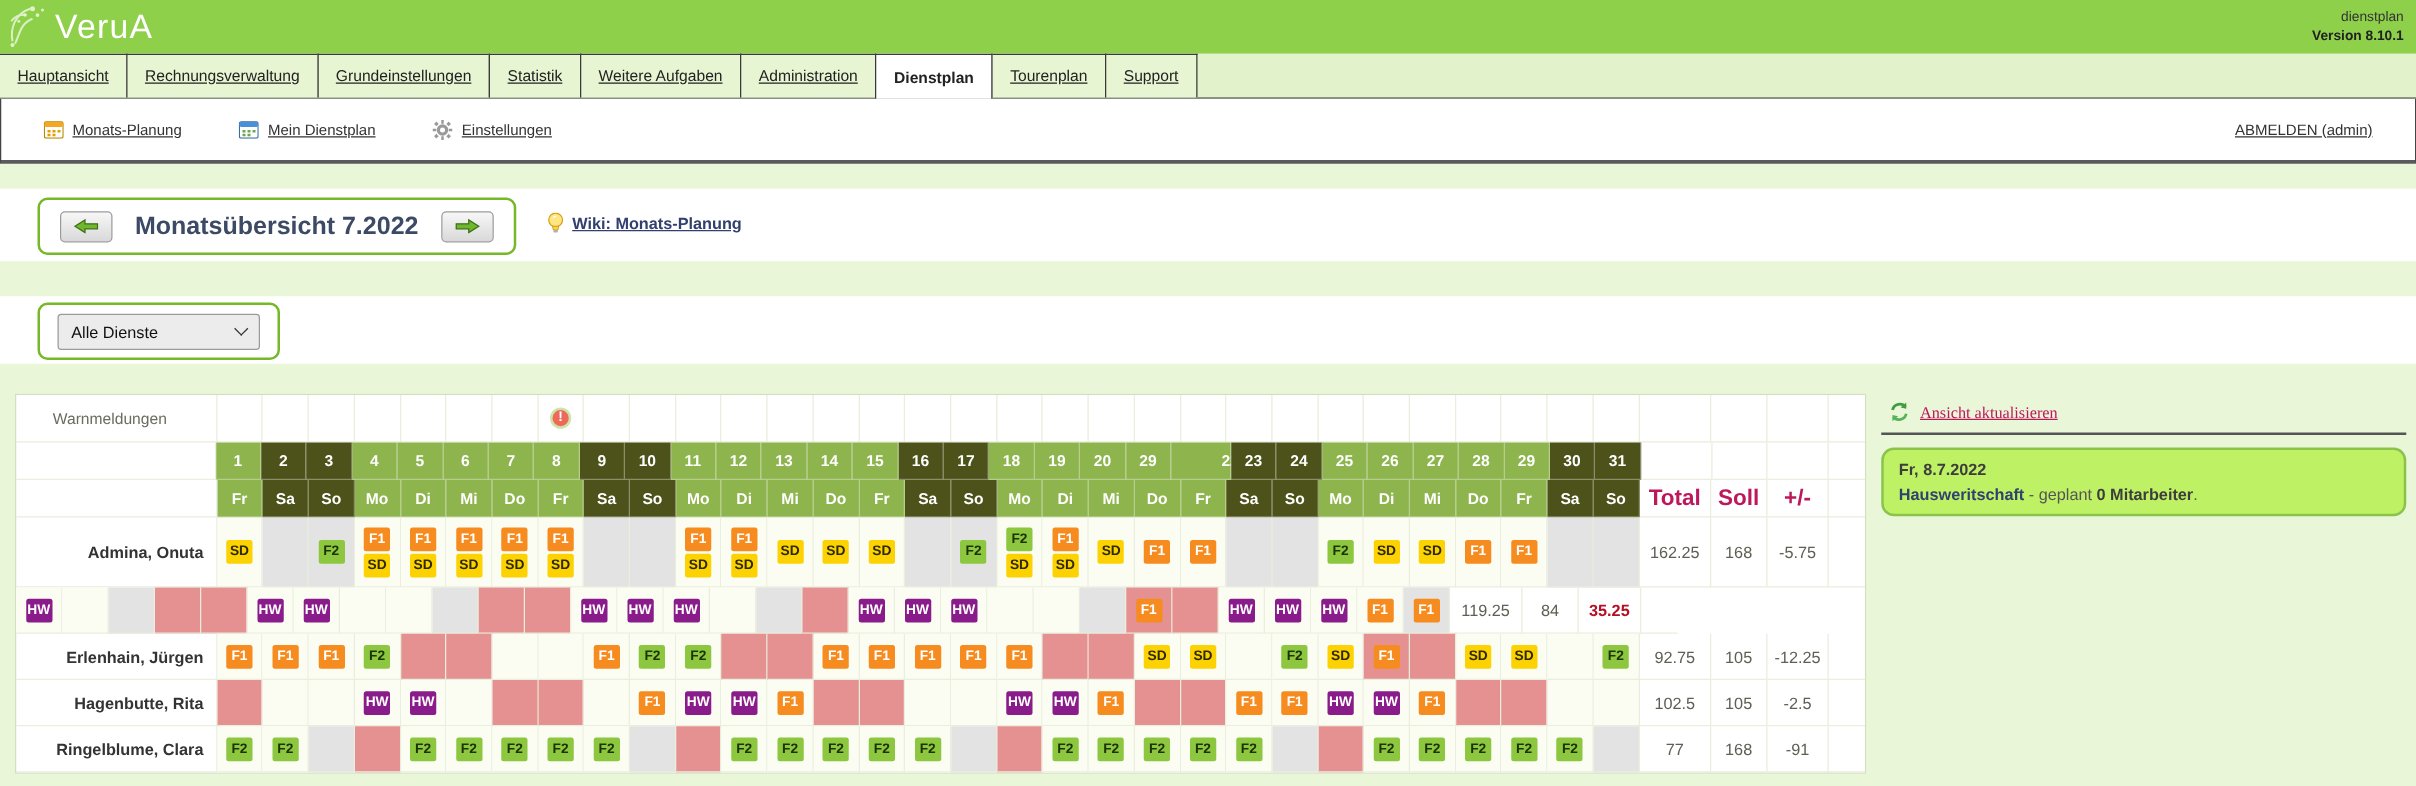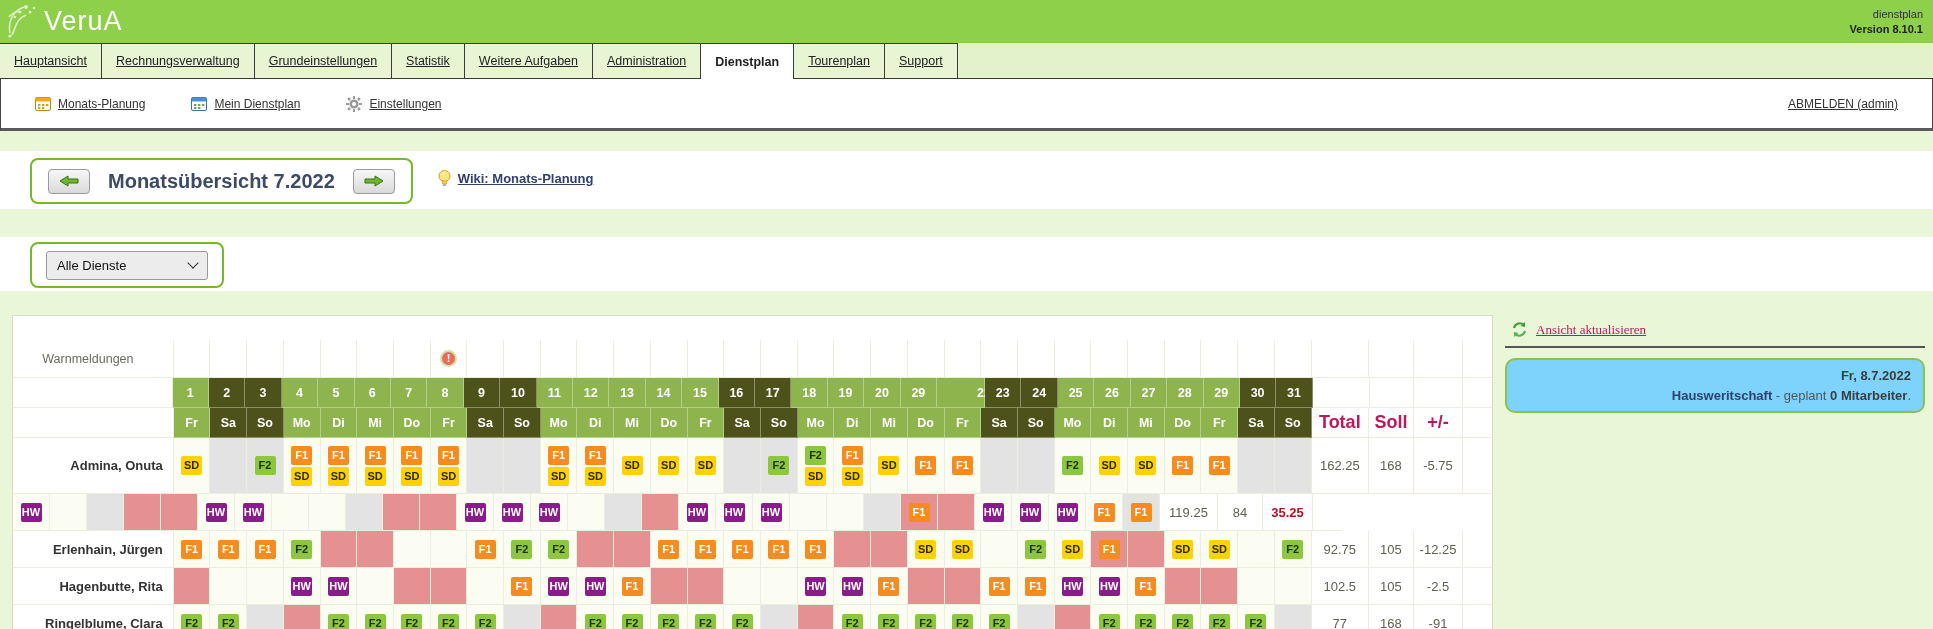--- a/index.html
+++ b/index.html
@@ -46,38 +46,38 @@
   .chev { width:8px; height:8px; border-right:1.5px solid #333; border-bottom:1.5px solid #333; transform:rotate(45deg); margin-top:-4px; }
 
   
   .bottom { display:flex; align-items:flex-start; }
   .rosterbox { margin-left:12px; background:#fff; border:1px solid #d4dfc0; width:1481px; }
   .rrow { display:flex; }
   .cell { border-right:1px solid #e9eedd; border-bottom:1px solid #e9eedd; display:flex; align-items:center; justify-content:center; flex-direction:column; }
   .c-name { width:162px; justify-content:center; align-items:flex-end; padding-right:10px; }
   .c-day { width:37px; }
   .c-tot { width:58px; } .c-soll { width:45px; } .c-diff { width:50px; } .c-fill { width:29px; border-right:none; }
-  .h-warn { height:38px;margin-top:24px; }
+  .h-warn { height:38px; }
   .h-num { height:30px; } .h-nam { height:30px; }
   .warn-label { font-size:12.5px; color:#6b6b5f; }
   .dhead { color:#fff; font-weight:bold; font-size:12.5px; border-right:1px solid rgba(255,255,255,.35); border-bottom:1px solid rgba(255,255,255,.35); }
   .tothead { font-weight:bold; font-size:18px; color:#be185d; }
   .emp-name { font-size:13px; font-weight:bold; color:#333; }
   .totval { font-size:13px; color:#5c6153; }
   .totval.red { color:#b40f23; font-weight:bold; }
   .badge { width:21px; height:19px; line-height:19px; text-align:center; font-size:11px; font-weight:bold; border-radius:2px; display:block; cursor:pointer; }
   .badge + .badge { margin-top:2px; }
   .warnicon { width:17px; height:17px; border-radius:50%; background:#ed6a5a; border:2px solid #cfe3a8; color:#fff; font-size:11px; font-weight:bold; line-height:13px; text-align:center; cursor:pointer; }
 
   
   .rpanel { margin-left:12px; width:420px; padding-top:2px; }
   .refresh { display:flex; align-items:center; gap:8px; padding:4px 0 6px 6px; cursor:pointer; }
   .refresh span { font-size:13px; color:#be185d; text-decoration:underline;font-family:Liberation Serif, serif; }
   .rp-hr { height:2px; background:#555; margin:2px 0 10px 0; }
-  .infobox { background:#7dd3fc; border:2px solid #8bc34a; border-radius:10px; padding:6px 12px; font-size:13px; line-height:1.5; color:#555;text-align:right; }
+  .infobox { background:#bef264; border:2px solid #8bc34a; border-radius:10px; padding:6px 12px; font-size:13px; line-height:1.5; color:#555; }
   .info-date { font-weight:bold; color:#3d3d3d; }
   .info-title { font-weight:bold; color:#31406e; }
   .info-count { font-weight:bold; color:#3d3d3d; }
 </style>
 </head>
 <body>
 
 <div class="hdr">
   <div class="logo-wrap">
     <svg class="logo-flourish" viewBox="0 0 34 38">

